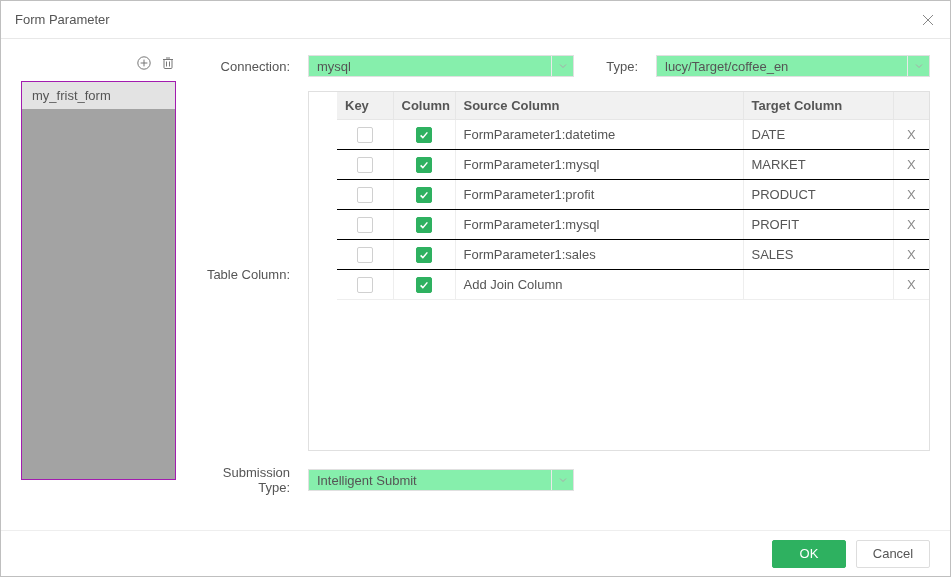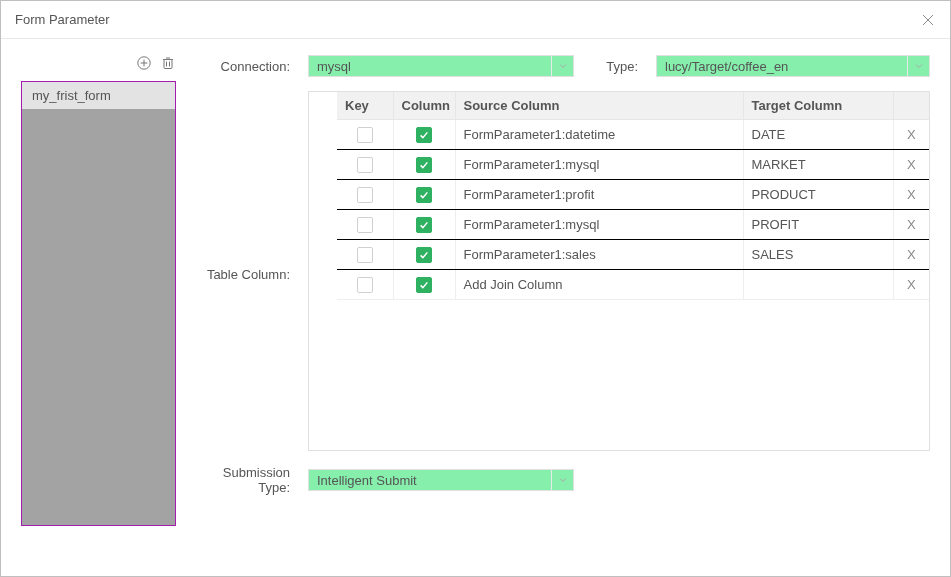--- a/index.html
+++ b/index.html
@@ -382,13 +382,21 @@
           <span class="chev">
             <svg width="10" height="10" viewBox="0 0 10 10" fill="none" stroke="currentColor" stroke-width="1">
                 <polyline points="2,3.5 5,6.5 8,3.5"></polyline>
               </svg>
           </span>
         </div>
       </div>
     </div>
   </div>
 
+  <div class="footer">
+    <div class="btn primary">
+      <span>OK</span>
+    </div>
+    <div class="btn">
+      <span>Cancel</span>
+    </div>
+  </div>
 </div>
 
 </body></html>

